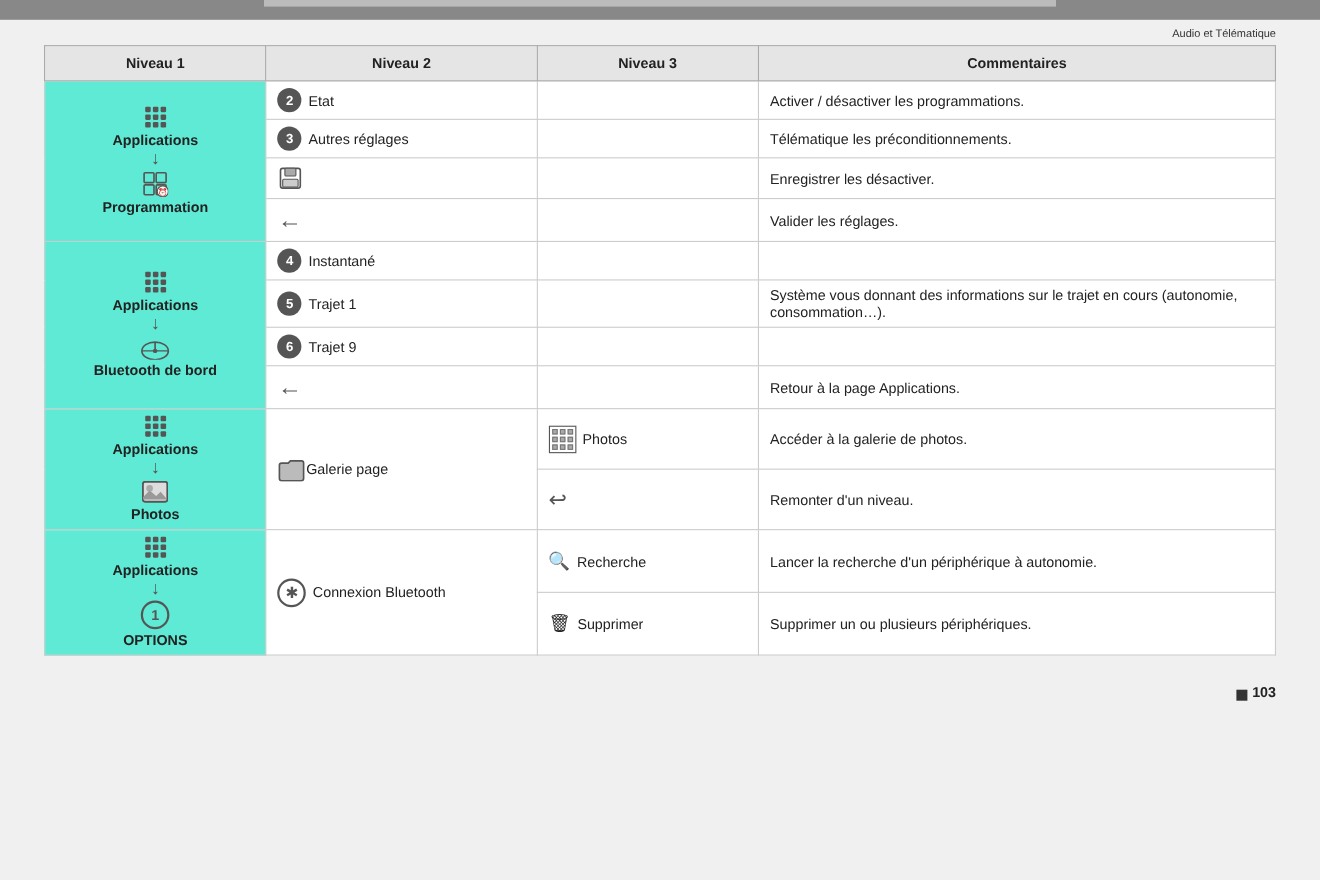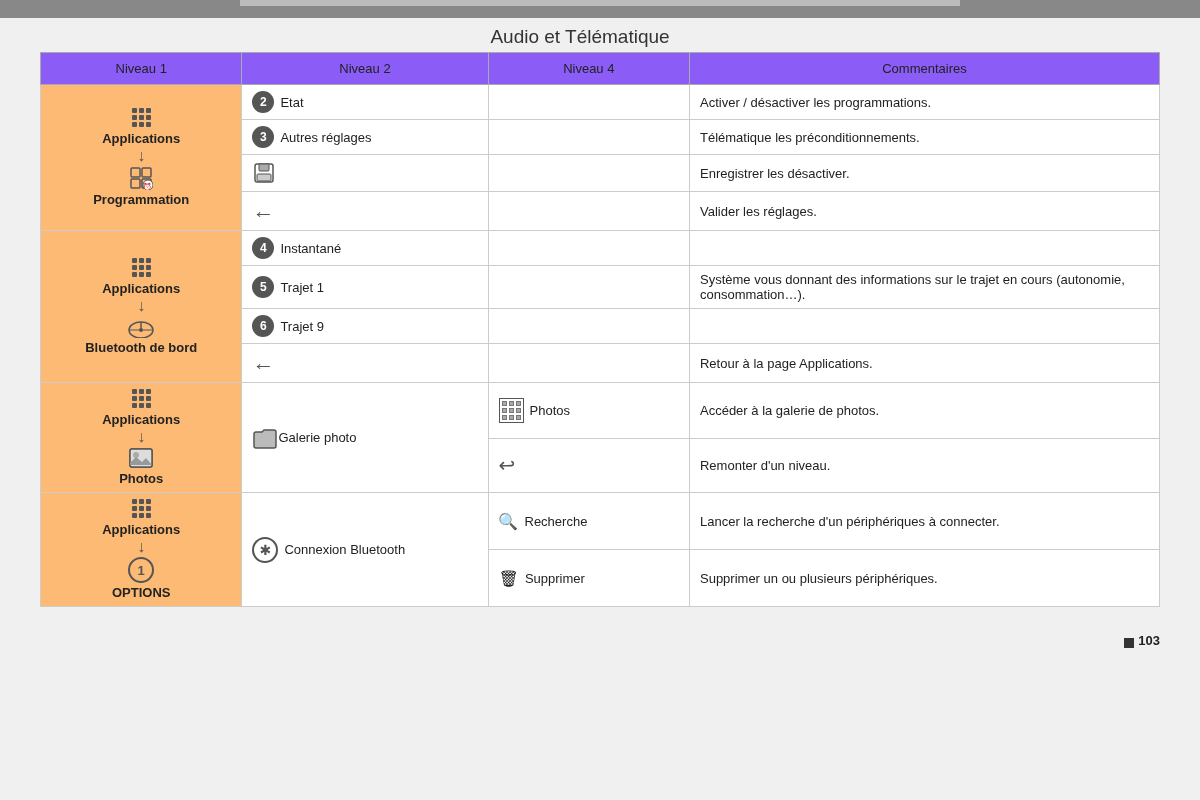--- a/index.html
+++ b/index.html
@@ -19,61 +19,61 @@
       background: #888;
     }
     .progress-bar {
       height: 6px;
       background: #bbb;
       width: 60%;
       margin: 0 auto;
     }
 
     .header-right {
-      text-align: center;
+      text-align: right;
       padding: 8px 40px 4px 0;
-      font-size: 19px;
+      font-size: 10px;
       color: #333;
     }
 
     .main-content {
       padding: 0 40px 20px 40px;
     }
 
     table {
       width: 100%;
       border-collapse: collapse;
       border: 1px solid #aaa;
       background: #fff;
     }
 
     th {
-      background: #8b5cf6;
+      background: #e5e5e5;
       border: 1px solid #aaa;
       padding: 8px 10px;
-      font-weight: normal;
+      font-weight: bold;
       font-size: 13px;
       text-align: center;
     }
 
     td {
       border: 1px solid #ccc;
       padding: 6px 10px;
       vertical-align: middle;
     }
 
     .col-level1 { width: 18%; text-align: center; }
     .col-level2 { width: 22%; }
     .col-level3 { width: 18%; }
     .col-comments { width: 42%; }
 
     .level1-cell {
       text-align: left;
       vertical-align: middle;
-      background: #fdba74;
+      background: #5eead4;
     }
 
     .level1-content {
       display: flex;
       flex-direction: column;
       align-items: center;
       gap: 2px;
     }
 
     .grid-icon {
@@ -187,21 +187,21 @@
 <div class="header-right">
   <span>Audio et Télématique</span>
 </div>
 
 <div class="main-content">
   <table>
     <thead>
       <tr>
         <th class="col-level1">Niveau 1</th>
         <th class="col-level2">Niveau 2</th>
-        <th class="col-level3">Niveau 4</th>
+        <th class="col-level3">Niveau 3</th>
         <th class="col-comments">Commentaires</th>
       </tr>
     </thead>
     <tbody>
 
       <tr>
         <td class="level1-cell" rowspan="4">
           <div class="level1-content">
             <div class="grid-icon">
               <div class="grid-dot"></div>
@@ -365,21 +365,21 @@
               <path d="M2 16 L8 10 L14 15 L18 11 L24 18 L2 18Z" fill="#999"></path>
             </svg>
             <span class="label-bold">Photos</span>
           </div>
         </td>
         <td rowspan="2">
           <div class="level2-item">
             <svg width="26" height="22" viewBox="0 0 26 22">
               <path d="M2 7 Q2 5 4 5 L10 5 L12 3 L22 3 Q24 3 24 5 L24 19 Q24 21 22 21 L4 21 Q2 21 2 19 Z" fill="#bbb" stroke="#555" stroke-width="1.5"></path>
             </svg>
-            <span>Galerie photo</span>
+            <span>Galerie page</span>
           </div>
         </td>
         <td>
           <div class="level3-item">
             <div class="icon-photo">
               <div class="pdot"></div>
                 <div class="pdot"></div>
                 <div class="pdot"></div>
               <div class="pdot"></div>
                 <div class="pdot"></div>
@@ -428,21 +428,21 @@
             <span class="icon-bluetooth">✱</span>
             <span>Connexion Bluetooth</span>
           </div>
         </td>
         <td>
           <div class="level3-item">
             <span class="search-icon">🔍</span>
             <span>Recherche</span>
           </div>
         </td>
-        <td>Lancer la recherche d'un périphériques à connecter.</td>
+        <td>Lancer la recherche d'un périphérique à autonomie.</td>
       </tr>
 
       <tr>
         <td>
           <div class="level3-item">
             <span class="trash-icon">🗑</span>
             <span>Supprimer</span>
           </div>
         </td>
         <td>Supprimer un ou plusieurs périphériques.</td>

